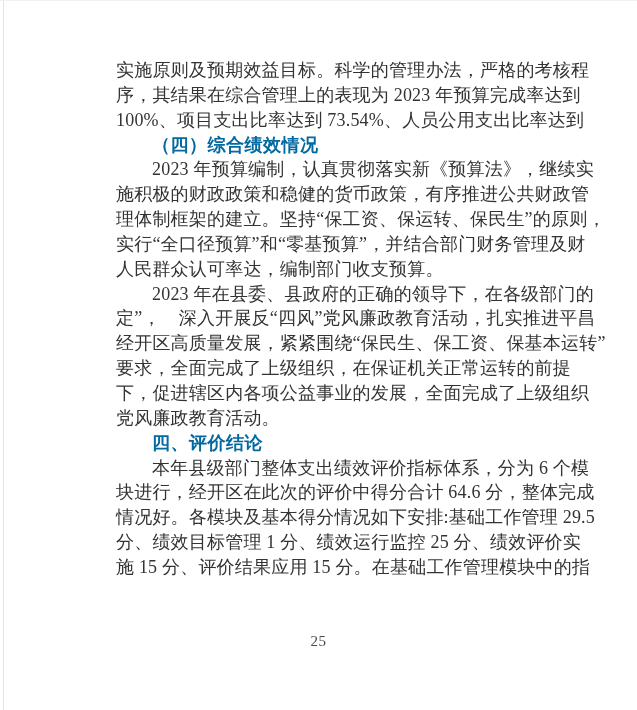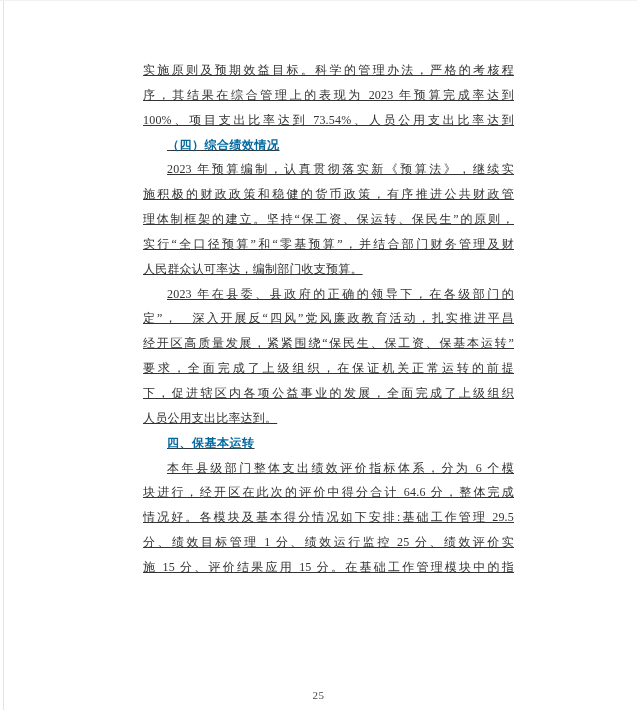--- a/index.html
+++ b/index.html
@@ -19,28 +19,27 @@
     border-top: 1px solid #f1f1f1;
   }
   .page-left-edge {
     position: absolute;
     left: 3px; top: 0; bottom: 0;
     width: 1px;
     background: #e3e3e3;
   }
   .content {
     position: absolute;
-    left: 143px;
+    left: 116px;
     top: 57px;
     width: 371px;
     color: #333333;
-    font-size: 12px;
+    font-size: 18px;
     line-height: 24.85px;
     letter-spacing: 0.2px;
-    text-decoration: underline;
   }
   .line {
     text-align: justify;
     text-align-last: justify;
     text-justify: inter-character;
     height: 24.85px;
     overflow: visible;
     white-space: nowrap;
   }
   .line.last {
@@ -51,24 +50,24 @@
   .line.heading {
     font-weight: bold;
     color: #0369a1;
     text-align: left;
     text-align-last: left;
     text-indent: 2em;
     letter-spacing: 0.5px;
   }
   .pageno {
     position: absolute;
-    left: 0; top: 688px;
+    left: 0; top: 632px;
     width: 637px;
     text-align: center;
-    font-size: 11px;
+    font-size: 15px;
     color: #4a4a4a;
     letter-spacing: 0.5px;
   }
 </style>
 </head>
 <body>
 
 <div class="page">
   <div class="page-left-edge"></div>
   <div class="content">
@@ -79,22 +78,22 @@
       <div class="line indent">2023 年预算编制，认真贯彻落实新《预算法》，继续实</div>
       <div class="line">施积极的财政政策和稳健的货币政策，有序推进公共财政管</div>
       <div class="line">理体制框架的建立。坚持“保工资、保运转、保民生”的原则，</div>
       <div class="line">实行“全口径预算”和“零基预算”，并结合部门财务管理及财</div>
       <div class="line last">人民群众认可率达，编制部门收支预算。</div>
       <div class="line indent">2023 年在县委、县政府的正确的领导下，在各级部门的</div>
       <div class="line">定”，　深入开展反“四风”党风廉政教育活动，扎实推进平昌</div>
       <div class="line">经开区高质量发展，紧紧围绕“保民生、保工资、保基本运转”</div>
       <div class="line">要求，全面完成了上级组织，在保证机关正常运转的前提</div>
       <div class="line">下，促进辖区内各项公益事业的发展，全面完成了上级组织</div>
-      <div class="line last">人员公用支出比率达到。</div>
-      <div class="line heading">四、保基本运转</div>
+      <div class="line last">党风廉政教育活动。</div>
+      <div class="line heading">四、评价结论</div>
       <div class="line indent">本年县级部门整体支出绩效评价指标体系，分为 6 个模</div>
       <div class="line">块进行，经开区在此次的评价中得分合计 64.6 分，整体完成</div>
       <div class="line">情况好。各模块及基本得分情况如下安排:基础工作管理 29.5</div>
       <div class="line">分、绩效目标管理 1 分、绩效运行监控 25 分、绩效评价实</div>
       <div class="line">施 15 分、评价结果应用 15 分。在基础工作管理模块中的指</div>
     </div>
   <div class="pageno">25</div>
 </div>
 
 </body></html>

